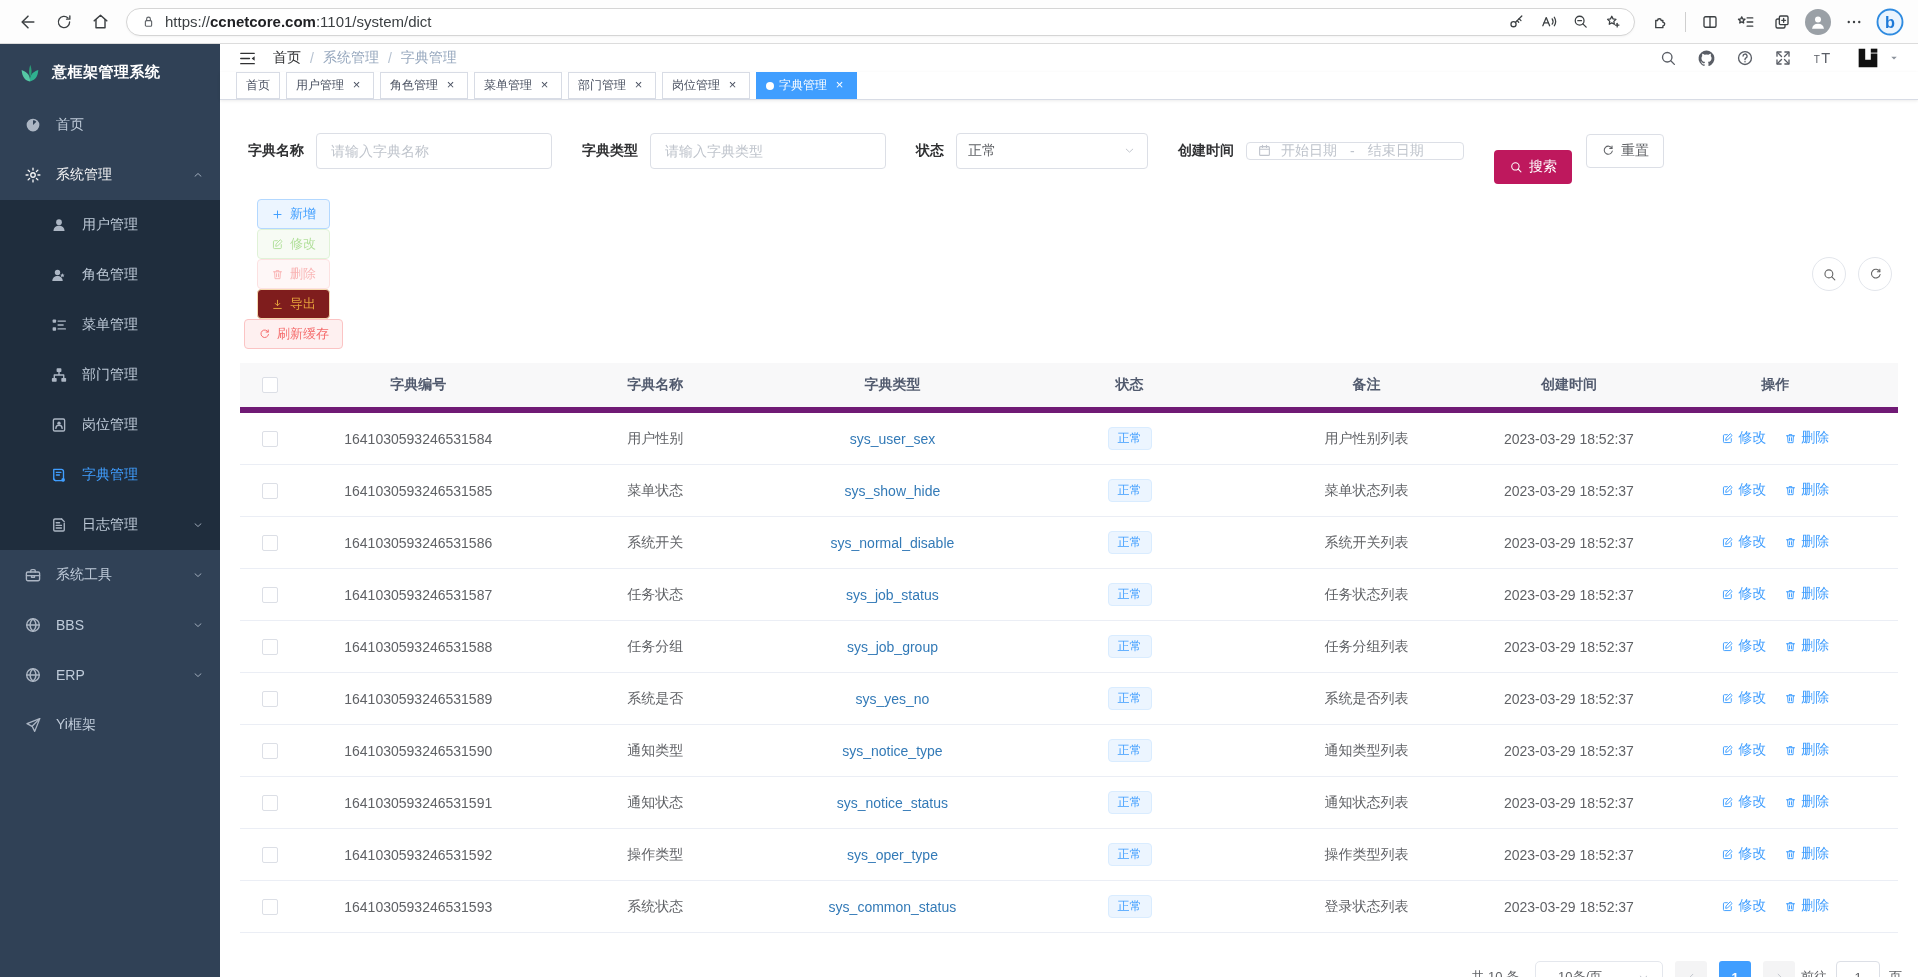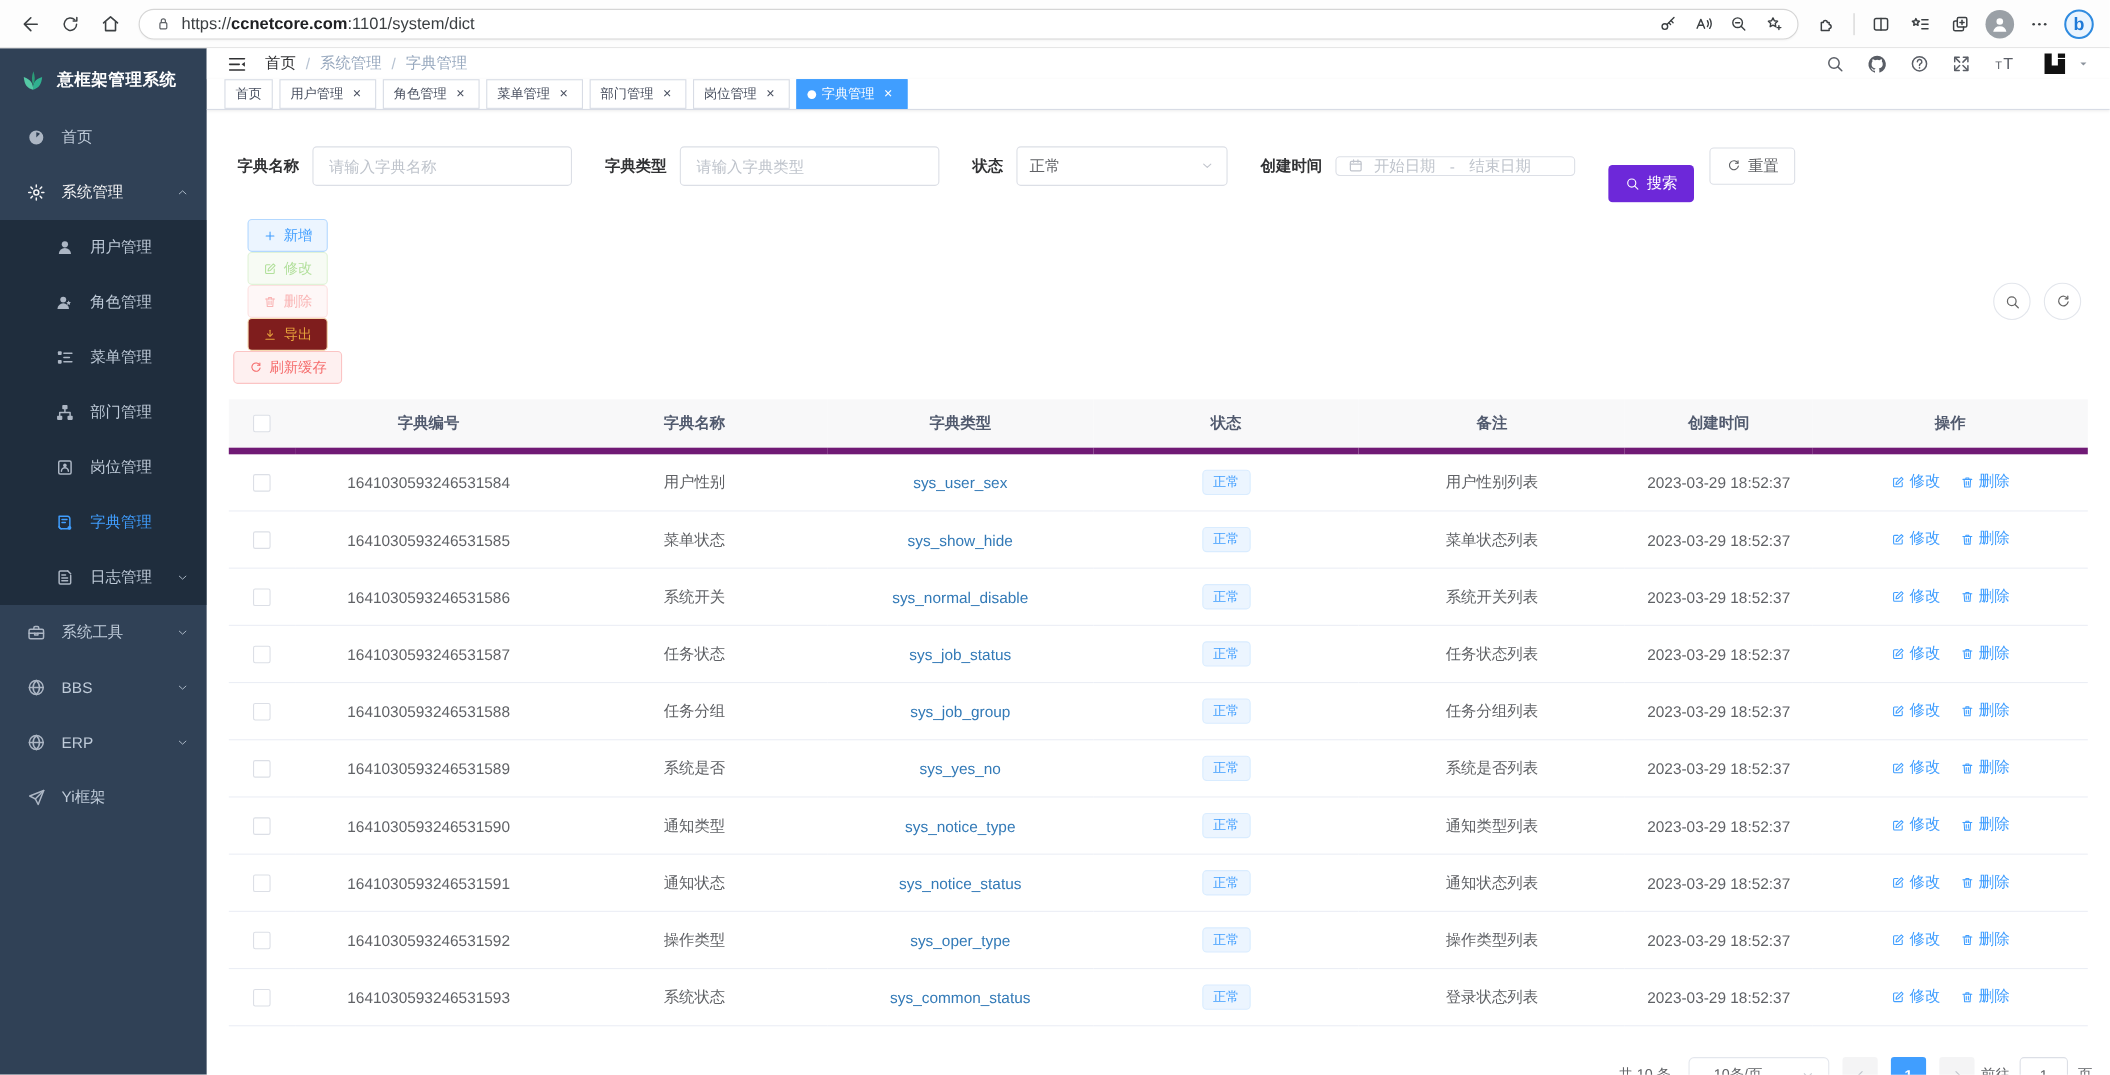--- a/index.html
+++ b/index.html
@@ -18,21 +18,21 @@
   .pill-lock { color:#5f6368; margin-right:9px; }
   .url-text { flex:1; font-size:15px; color:#3c4043; white-space:nowrap; overflow:hidden; }
   .url-text .u-host { color:#202124; font-weight:700; }
   .b-btn.sm { width:32px; height:30px; }
   .v-divider { width:1px; height:20px; background:#cfcfcf; margin:0 6px; flex:none; }
   .avatar-circle { width:26px; height:26px; border-radius:50%; background:#9aa0a6;
     display:flex; align-items:center; justify-content:center; overflow:hidden; }
 
   
   .app { display:flex; height:933px; }
-  .sidebar { width:188px; flex:none; background:#304156; color:#bfcbd9; overflow:hidden; }
+  .sidebar { width:220px; flex:none; background:#304156; color:#bfcbd9; overflow:hidden; }
   .logo-row { height:56px; display:flex; align-items:center; gap:10px; padding-left:18px; }
   .logo-text { color:#fff; font-size:15px; font-weight:700; letter-spacing:.5px; }
   .menu-item { height:50px; display:flex; align-items:center; padding-left:24px;
     font-size:14px; cursor:pointer; position:relative; color:#bfcbd9; }
   .menu-item .mi-icon { width:18px; margin-right:14px; color:#acb6c4; }
   .menu-item .mi-arrow { position:absolute; right:16px; color:#bfcbd9; opacity:.85; }
   .submenu { background:#1f2d3d; }
   .menu-item.lv2 { padding-left:50px; }
   .menu-item.expanded, .menu-item.expanded .mi-icon { color:#f4f4f5; }
   .menu-item.active, .menu-item.active .mi-icon { color:#409eff; }
@@ -71,21 +71,21 @@
   .f-input::placeholder { color:#bfc4cc; }
   .f-select { width:192px; height:36px; border:1px solid #dcdfe6; border-radius:4px;
     display:flex; align-items:center; justify-content:space-between; padding:0 11px;
     color:#606266; cursor:pointer; background:#fff; }
   .f-select .icn, .f-date .cal { color:#c0c4cc; }
   .f-date { width:218px; height:18px; border:1px solid #dcdfe6; border-radius:4px;
     display:flex; align-items:center; padding:0 10px; gap:9px; color:#bfc4cc; background:#fff; }
   .f-date .dsep { margin:0 4px; color:#bfc4cc; }
   .btn { height:34px; border-radius:4px; display:inline-flex; align-items:center; gap:6px;
     padding:0 14px; font-size:14px; cursor:pointer; border:1px solid transparent; }
-  .btn-search { background:#6d28d9; color:#fff; margin-right:14px;margin-top:33px; }
+  .btn-search { background:#be185d; color:#fff; margin-right:14px;margin-top:33px; }
   .btn-reset { background:#fff; color:#606266; border-color:#dcdfe6; }
 
   
   .toolbar { display:flex; align-items:center; padding:15px 26px 0 24px; }
   .t-btn { height:30px; padding:0 13px; border-radius:4px; font-size:13px; margin-right:10px;
     display:inline-flex; align-items:center; gap:6px; border:1px solid; cursor:pointer; background:#fff; }
   .t-btn.v-primary { color:#409eff; background:#ecf5ff; border-color:#b3d8ff; }
   .t-btn.v-success { color:#67c23a; background:#f0f9eb; border-color:#c2e7b0; }
   .t-btn.v-danger  { color:#f56c6c; background:#fef0f0; border-color:#fbc4c4; }
   .t-btn.v-warning { color:#e6a23c; background:#7f1d1d; border-color:#f5dab1; }

